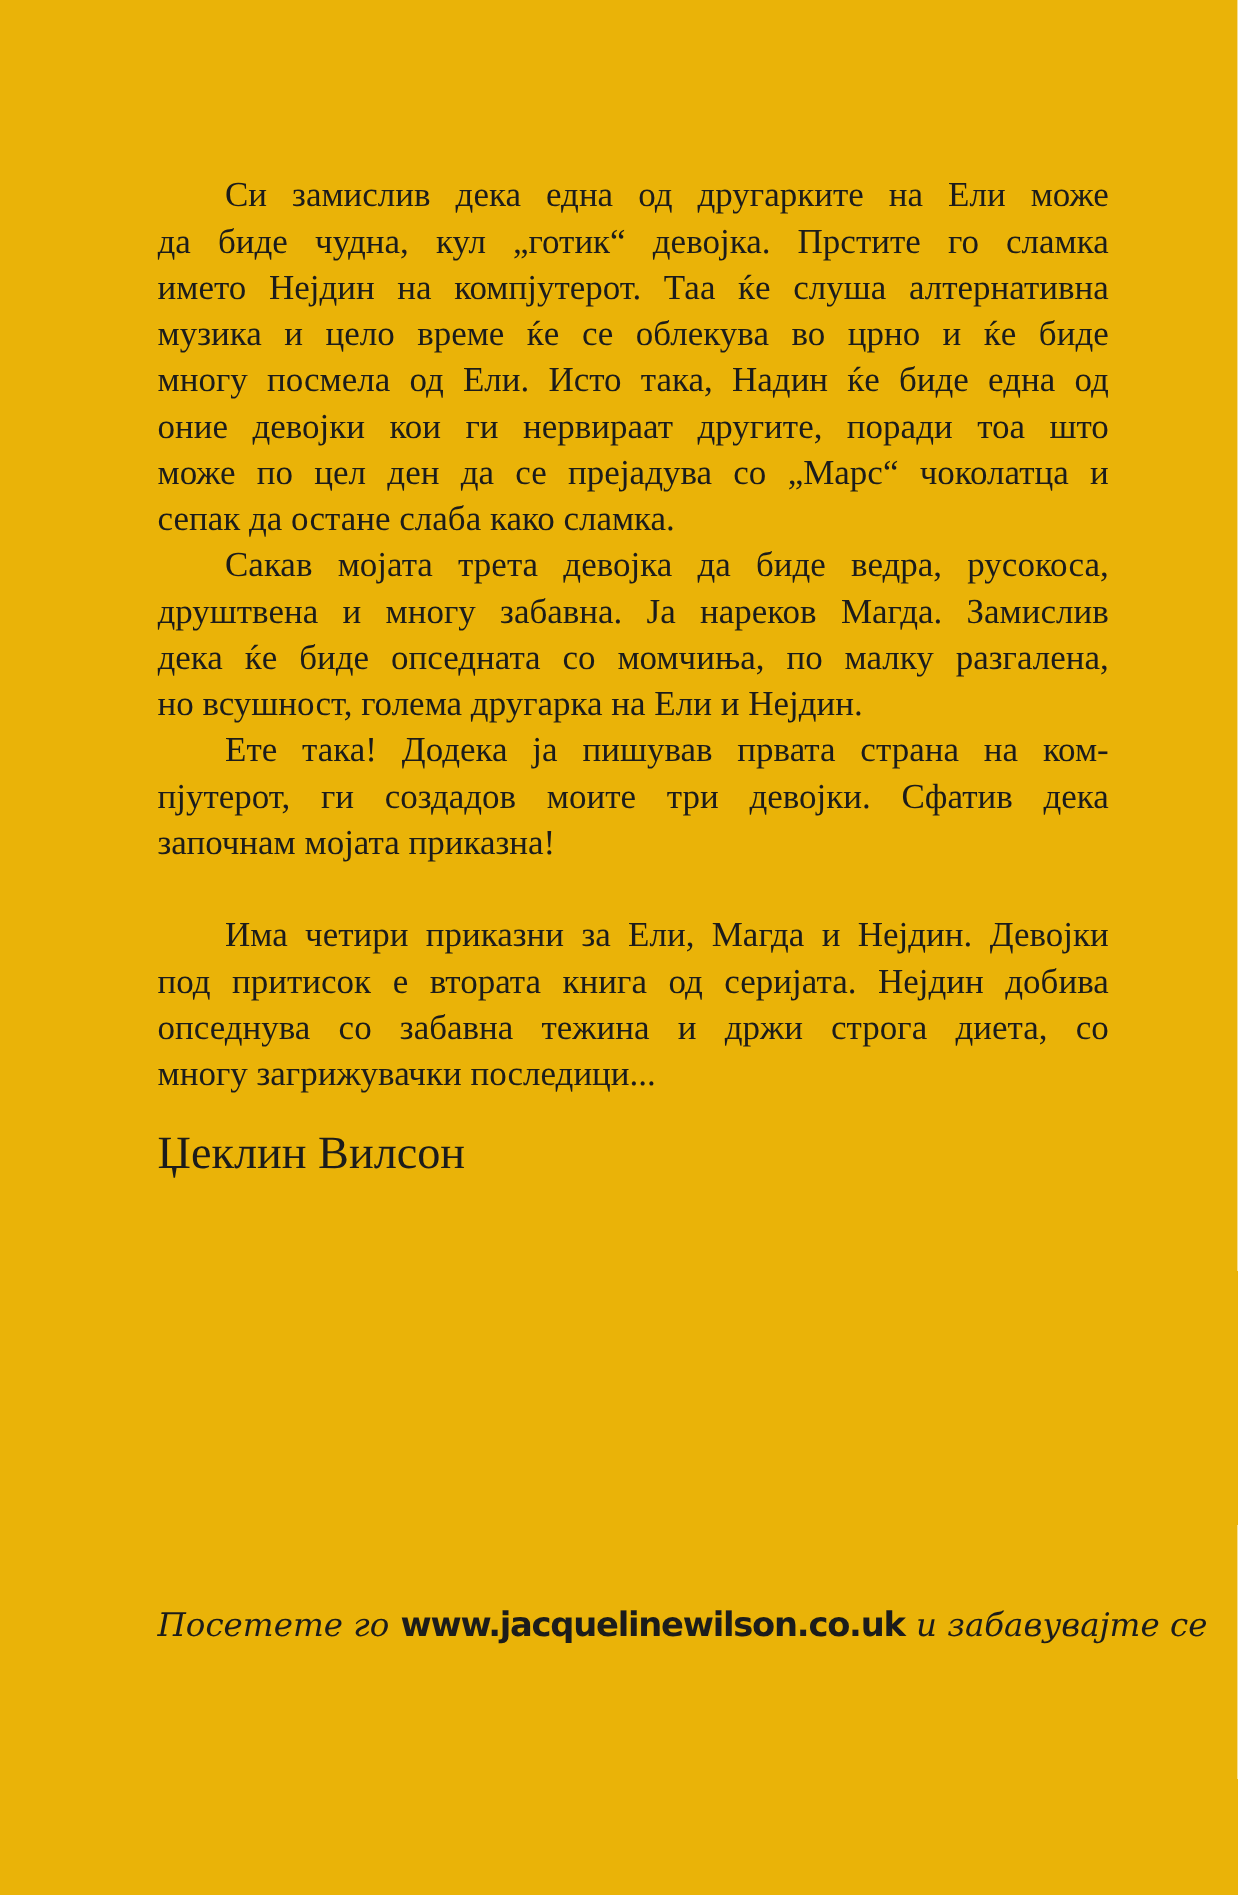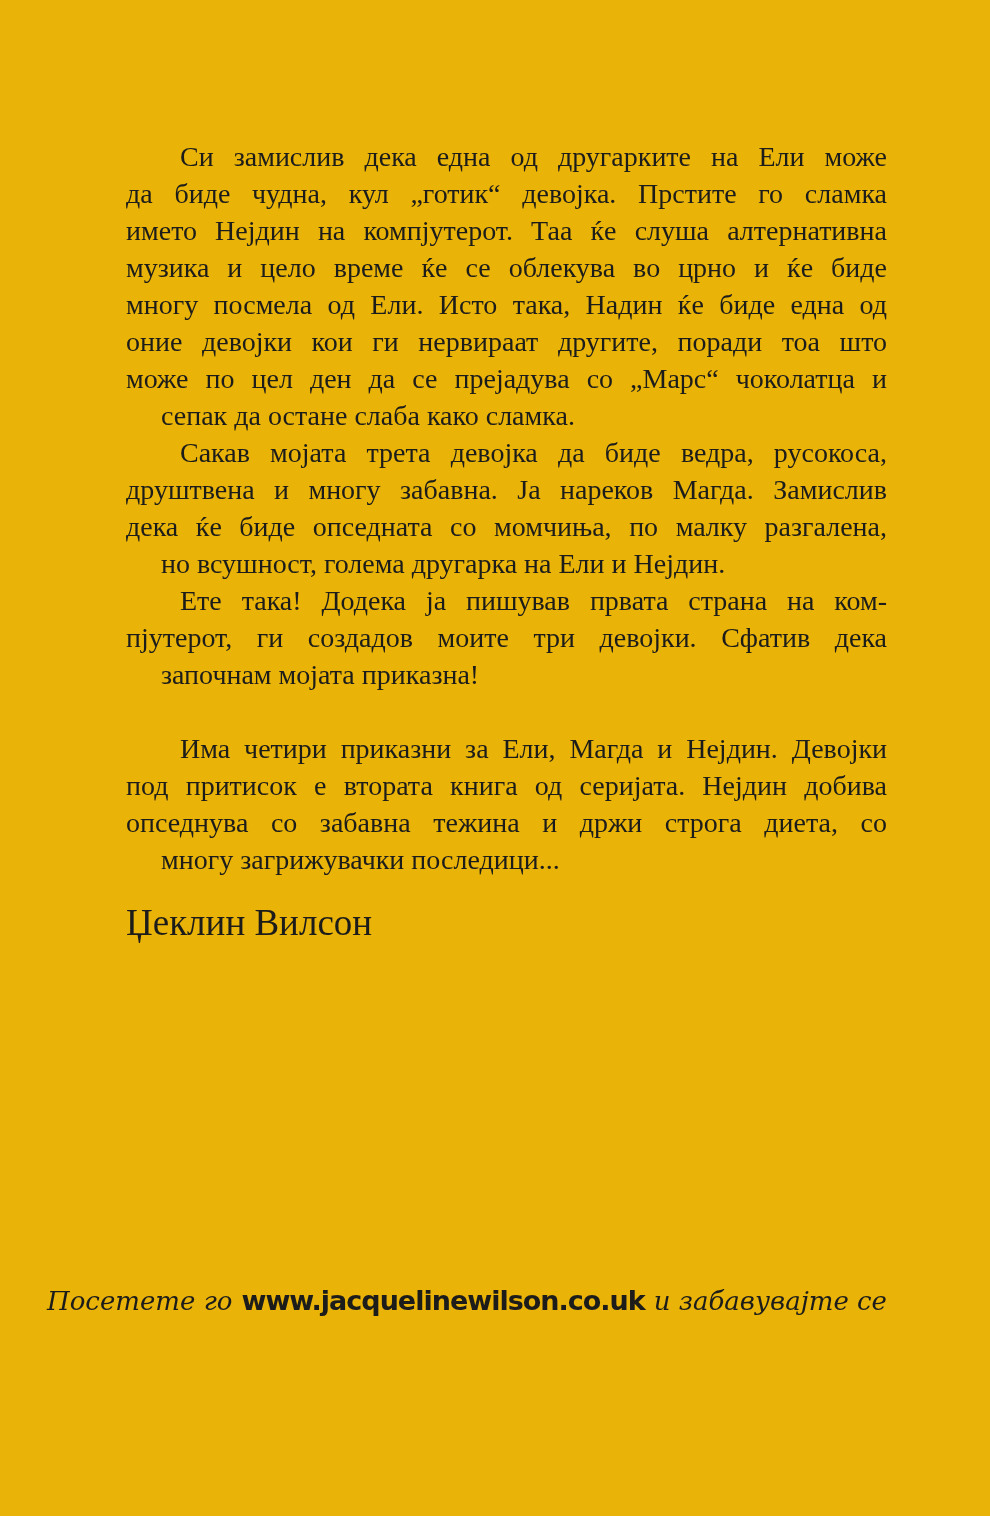--- a/index.html
+++ b/index.html
@@ -29,36 +29,35 @@
   .bline {
     height: 37px;
     overflow: hidden;
     text-align: justify;
     text-align-last: justify;
   }
   .bline.first { text-indent: 54px; }
   .bline.last {
     text-align: left;
     text-align-last: left;
-    margin-left: 35px;
   }
   .author-line {
     margin-top: 26px;
     height: 37px;
     font-size: 37px;
     line-height: 37px;
   }
   .footer-line {
     position: absolute;
     left: 126px;
     top: 1283px;
     width: 761px;
     height: 42px;
     display: flex;
-    justify-content: flex-end;
+    justify-content: space-between;
     align-items: baseline;
     column-gap: 9px;
     white-space: nowrap;
   }
   .footer-text {
     font-family: "DejaVu Serif", serif;
     font-style: italic;
     font-size: 26px;
     line-height: 36px;
   }

